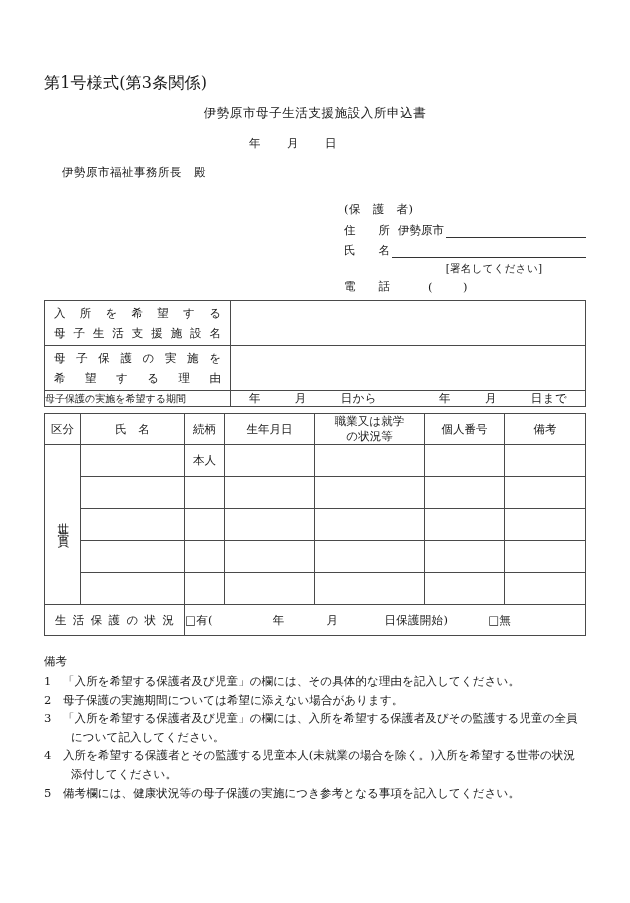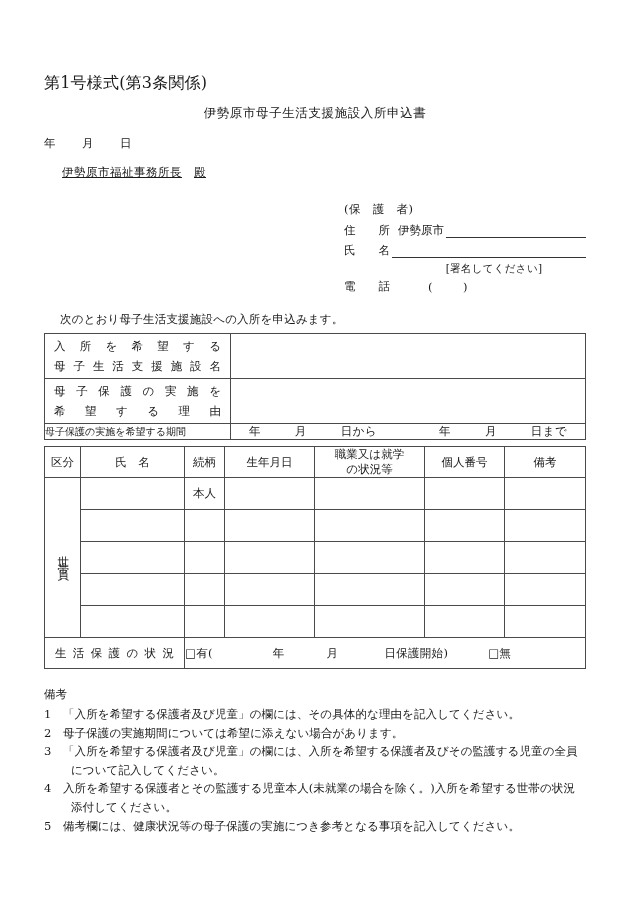--- a/index.html
+++ b/index.html
@@ -35,32 +35,31 @@
     letter-spacing: 0.2px;
   }
   .doc-title {
     text-align: center;
     font-size: 12.5px;
     margin-top: 11px;
     letter-spacing: 0.6px;
   }
   .date-line {
     margin-top: 14px;
-    text-align: left;
+    text-align: center;
     font-size: 11.5px;
     padding-right: 44px;
     letter-spacing: 0.5px;
   }
   .date-line .sp { display: inline-block; width: 26px; }
   .addressee {
     margin-top: 14px;
     margin-left: 18px;
     font-size: 11.5px;
     letter-spacing: 0.5px;
-    text-decoration: underline;
   }
   .addressee .hono { margin-left: 12px; }
 
   
   .guardian {
     margin-top: 22px;
     margin-left: 300px;
     font-size: 11.5px;
   }
   .guardian-title {
@@ -260,21 +259,20 @@
         <span class="g-label">
           <span>電</span>
           <span>話</span>
         </span>
         <span class="tel-paren">
           <span>(</span><span class="gap"></span><span>)</span>
         </span>
       </div>
     </div>
 
-    <div class="intro">次のとおり母子生活支援施設への入所を申込みます。</div>
 
     <table class="frm t1">
       <colgroup>
         <col style="width:186px">
         <col>
       </colgroup>
       <tbody>
         <tr>
           <td class="two-line-label">
             <div class="lbl-spread">

